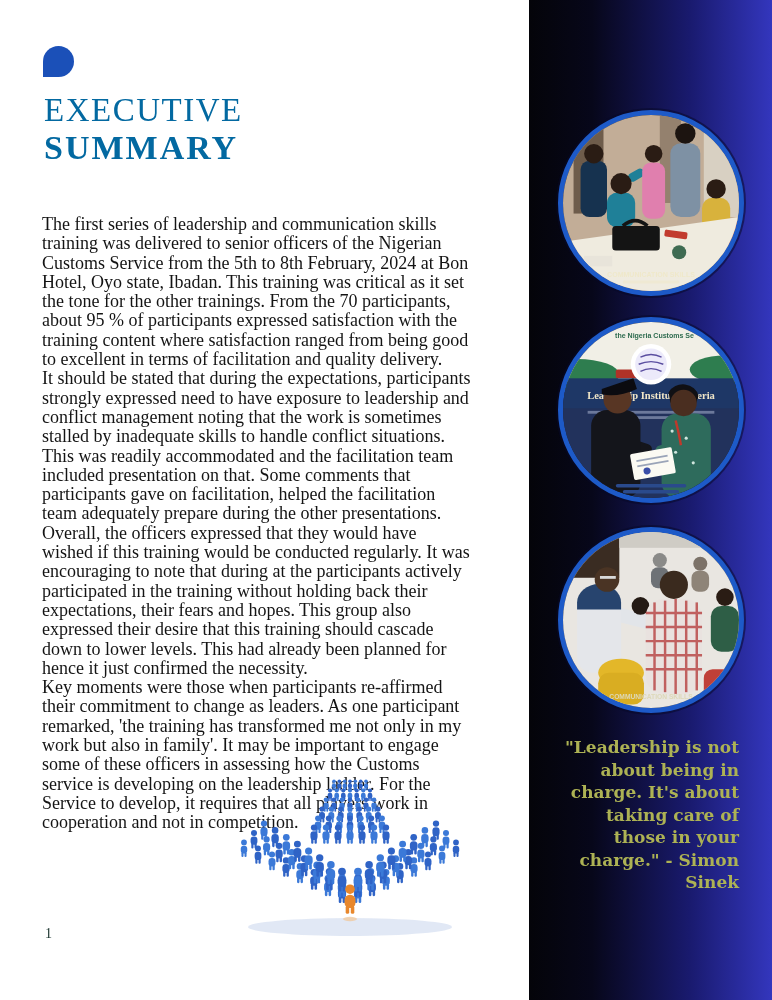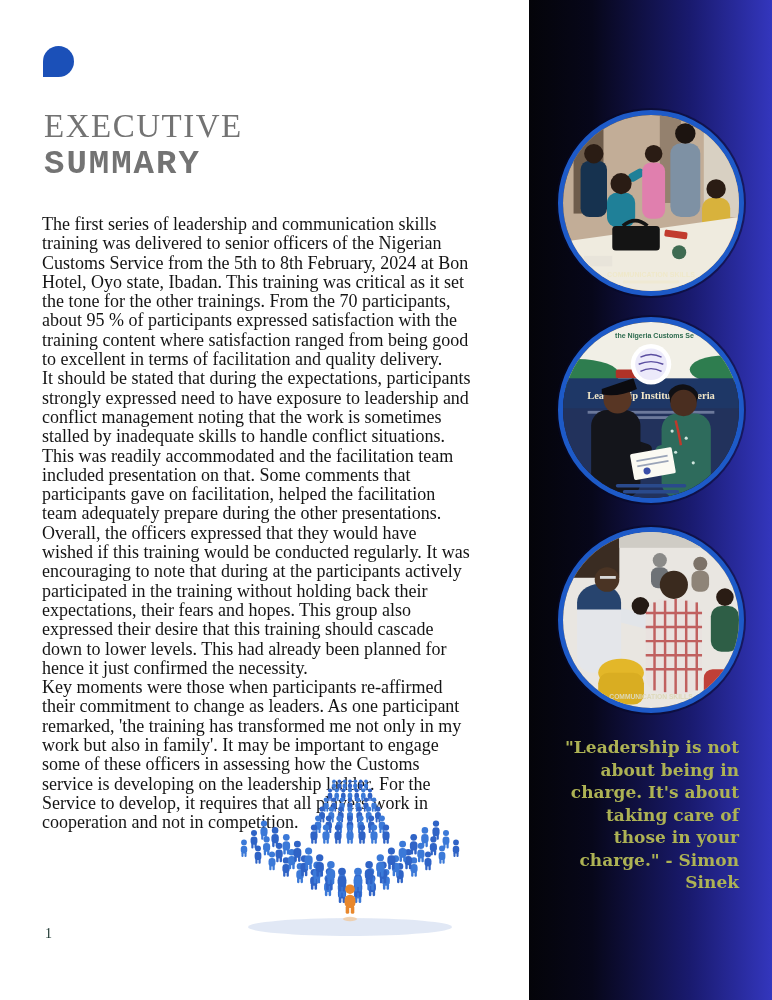--- a/index.html
+++ b/index.html
@@ -5,23 +5,23 @@
   html,body{margin:0;padding:0;}
   body{
     width:772px;height:1000px;position:relative;background:#ffffff;
     font-family:"Liberation Serif",serif;overflow:hidden;
   }
   
   .logo{
     position:absolute;left:43px;top:46px;width:31px;height:31px;
     background:#1b50b8;border-radius:50% 50% 50% 0;
   }
-  .title{position:absolute;left:44px;top:108px;color:#737373;}
+  .title{position:absolute;left:44px;top:92px;color:#0369a1;}
   .title .t1{display:block;font-weight:400;font-size:33px;line-height:36px;letter-spacing:1.5px;}
-  .title .t2{display:block;font-weight:700;font-size:34px;line-height:40px;letter-spacing:2px;font-family:Liberation Mono, monospace;}
+  .title .t2{display:block;font-weight:700;font-size:34px;line-height:40px;letter-spacing:2px;}
   .bodytext{
     position:absolute;left:42px;top:215px;width:430px;
     font-size:18px;line-height:19.3px;color:#141414;
   }
   .bodytext p{margin:0;}
   .pagenum{position:absolute;left:45px;top:926px;font-size:14px;color:#16302a;}
   .crowd-wrap{position:absolute;left:225px;top:770px;width:250px;height:175px;}
   .crowd-wrap svg{width:100%;height:100%;display:block;}
   
   .sidebar{

